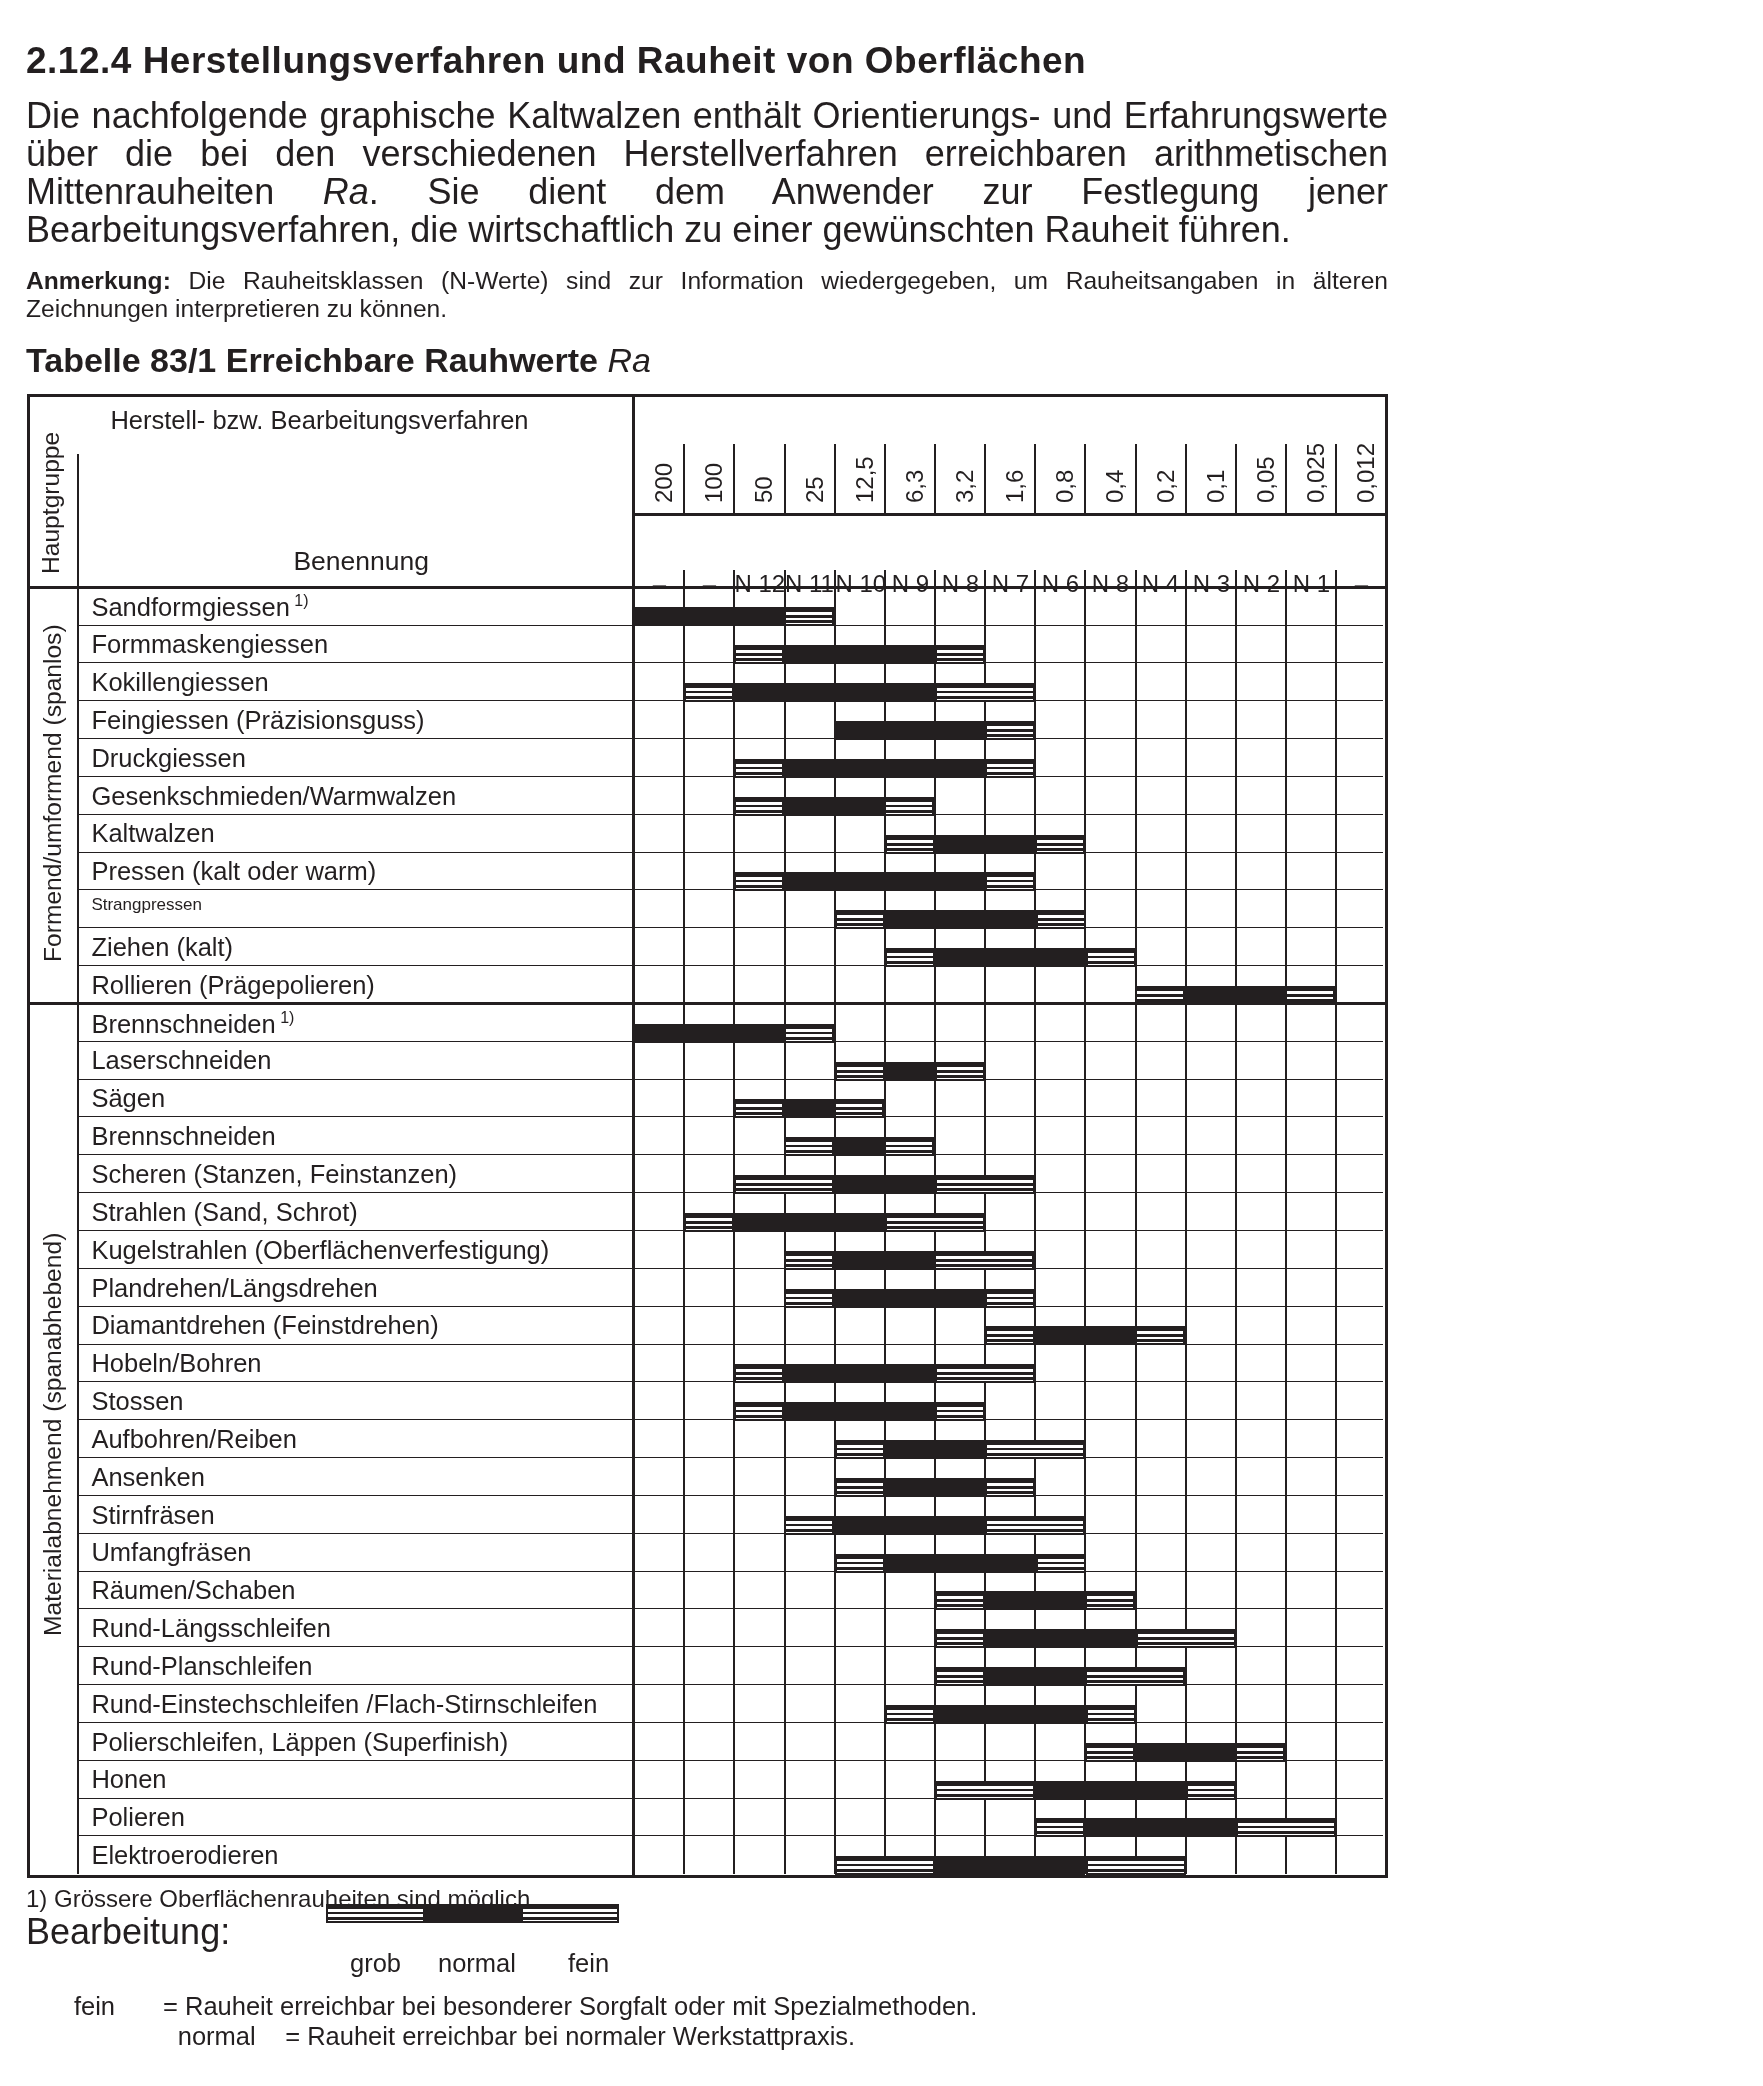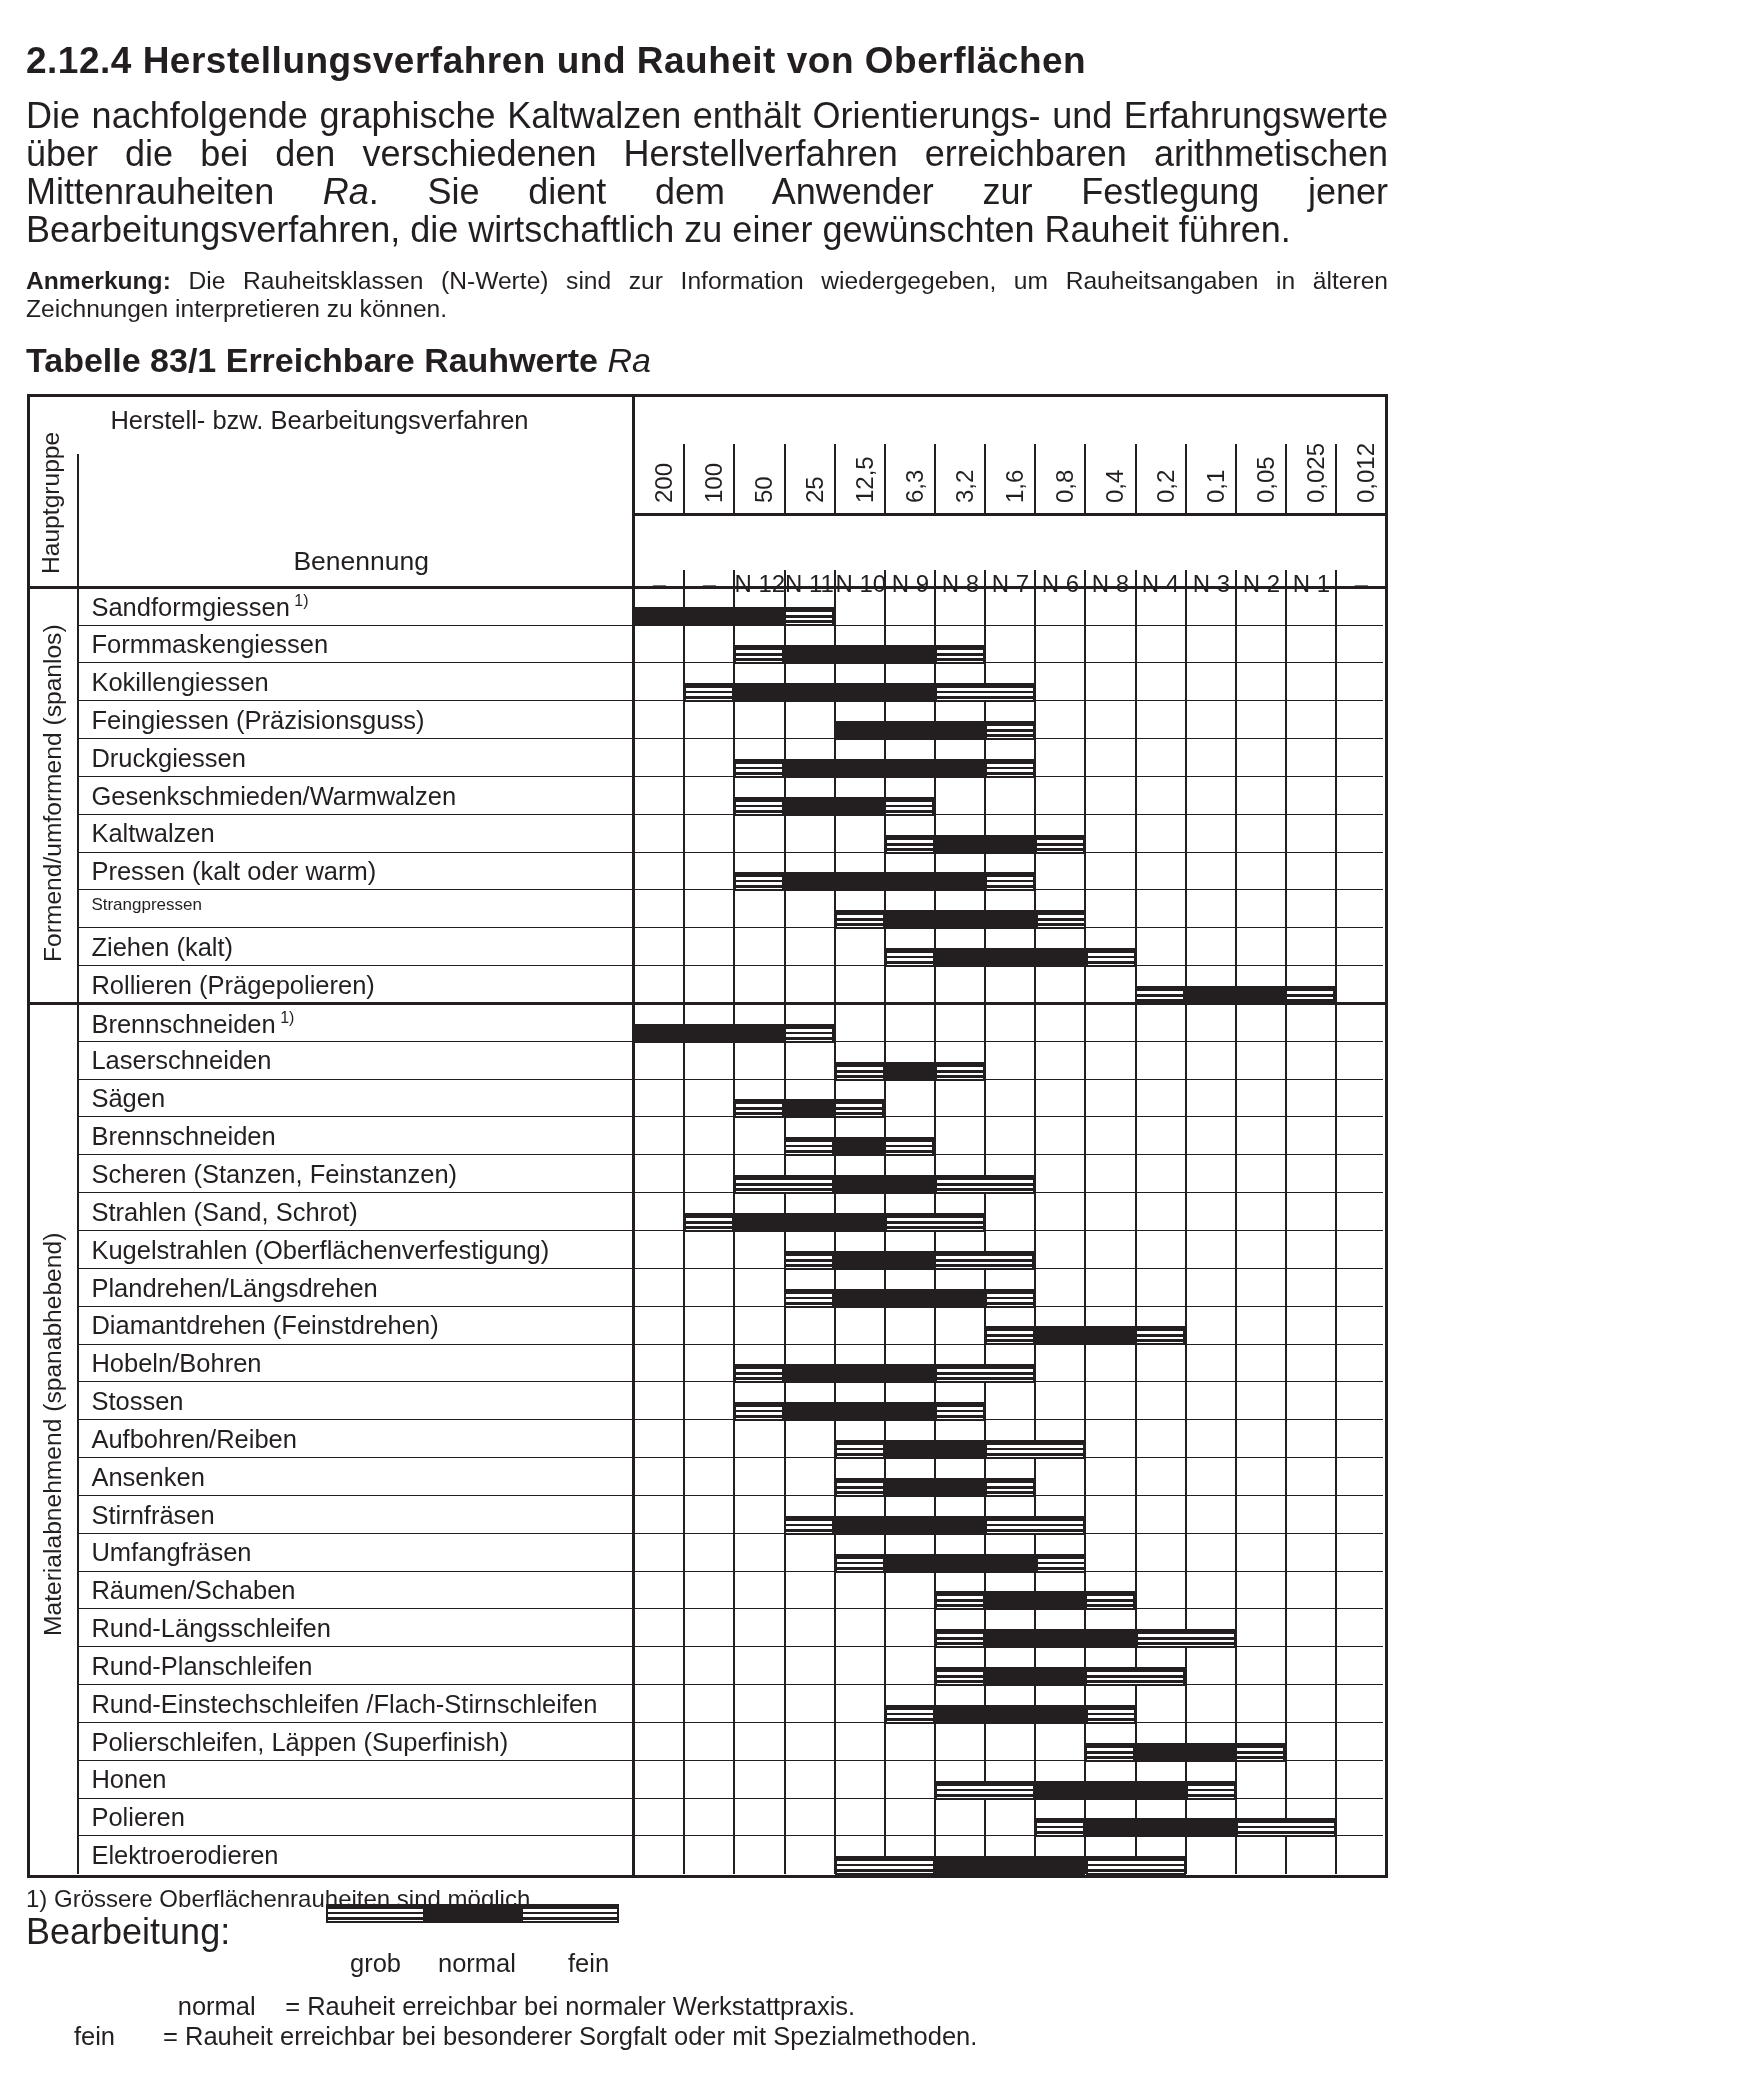--- a/index.html
+++ b/index.html
@@ -824,16 +824,16 @@
 <div class="legend-bar">
   <div class="seg hatch" style="left:0;width:99px;"></div>
   <div class="seg normal" style="left:97px;width:99px;"></div>
   <div class="seg hatch" style="left:195px;width:98px;"></div>
 </div>
 <div class="abs" style="left:350px;top:1949px;font-size:25.5px;">grob</div>
 <div class="abs" style="left:438px;top:1949px;font-size:25.5px;">normal</div>
 <div class="abs" style="left:568px;top:1949px;font-size:25.5px;">fein</div>
 
 <div class="abs" style="left:26px;top:1991px;font-size:25.5px;line-height:30px;">
+  <div><span style="display:inline-block;width:137px;">fein</span><span>= Rauheit erreichbar bei besonderer Sorgfalt oder mit Spezialmethoden.</span></div>
   <div><span style="display:inline-block;width:137px;">normal</span><span>= Rauheit erreichbar bei normaler Werkstattpraxis.</span></div>
-  <div><span style="display:inline-block;width:137px;">fein</span><span>= Rauheit erreichbar bei besonderer Sorgfalt oder mit Spezialmethoden.</span></div>
 </div>
 
 
 </body></html>

